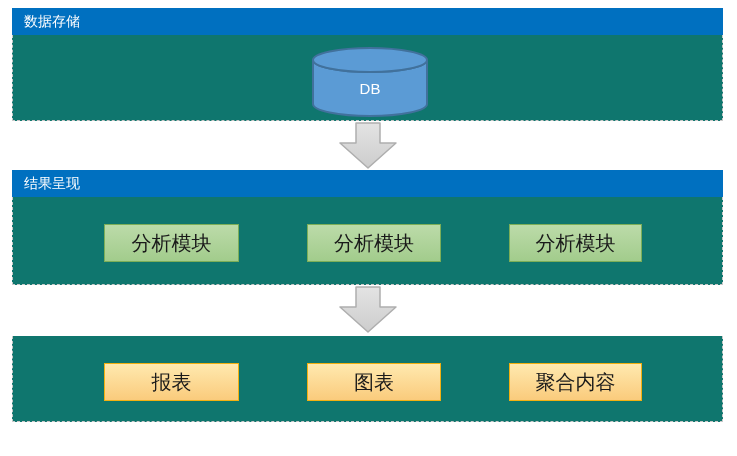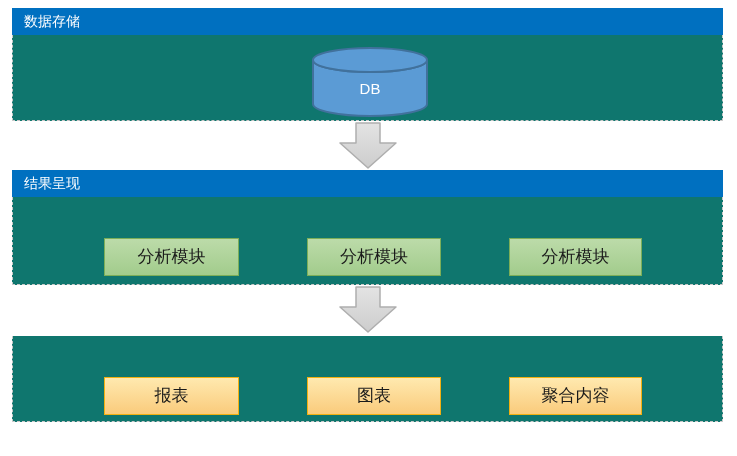--- a/index.html
+++ b/index.html
@@ -36,24 +36,24 @@
     border-left: 1px dashed #C9C9C9;
     border-right: 1px dashed #C9C9C9;
     border-bottom: 1px dashed #C9C9C9;
     box-sizing: border-box;
   }
   .node-box {
     position: absolute;
     height: 38px;
     line-height: 36px;
     text-align: center;
-    font-size: 17px;
+    font-size: 20px;
     color: #1a1a1a;
     box-sizing: border-box;
-    top: 41px;
+    top: 27px;
   }
   .green-box {
     background: linear-gradient(#BCDBA9, #A2CC8C);
     border: 1px solid #7CAE58;
   }
   .orange-box {
     background: linear-gradient(#FFE9AF, #FACB7C);
     border: 1px solid #F2B011;
   }
   .col-1 { left: 91px;  width: 135px; }

